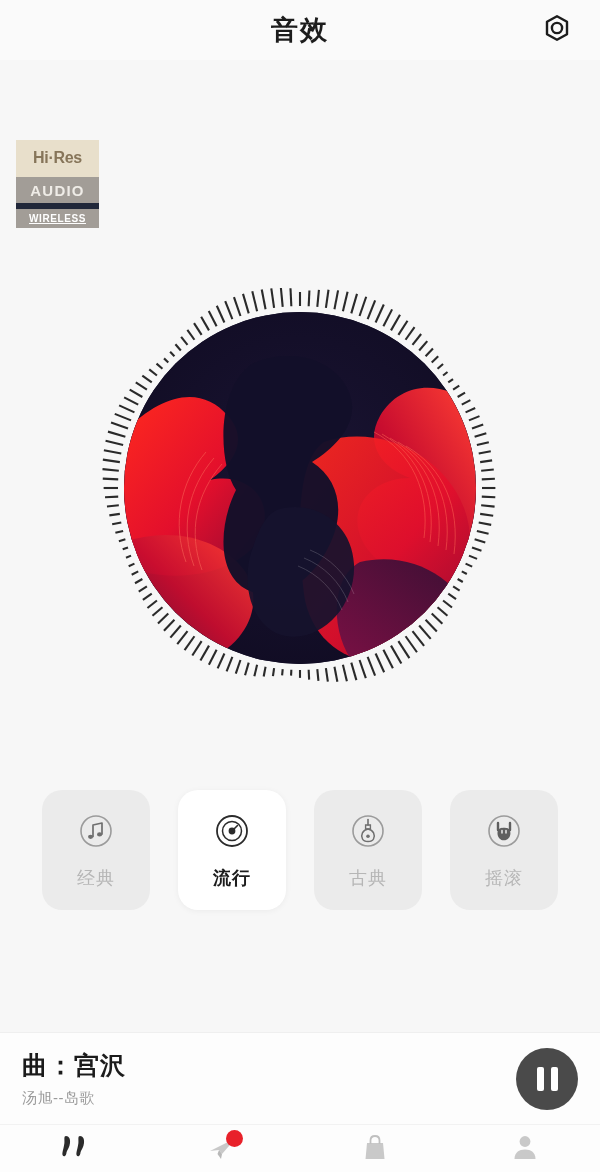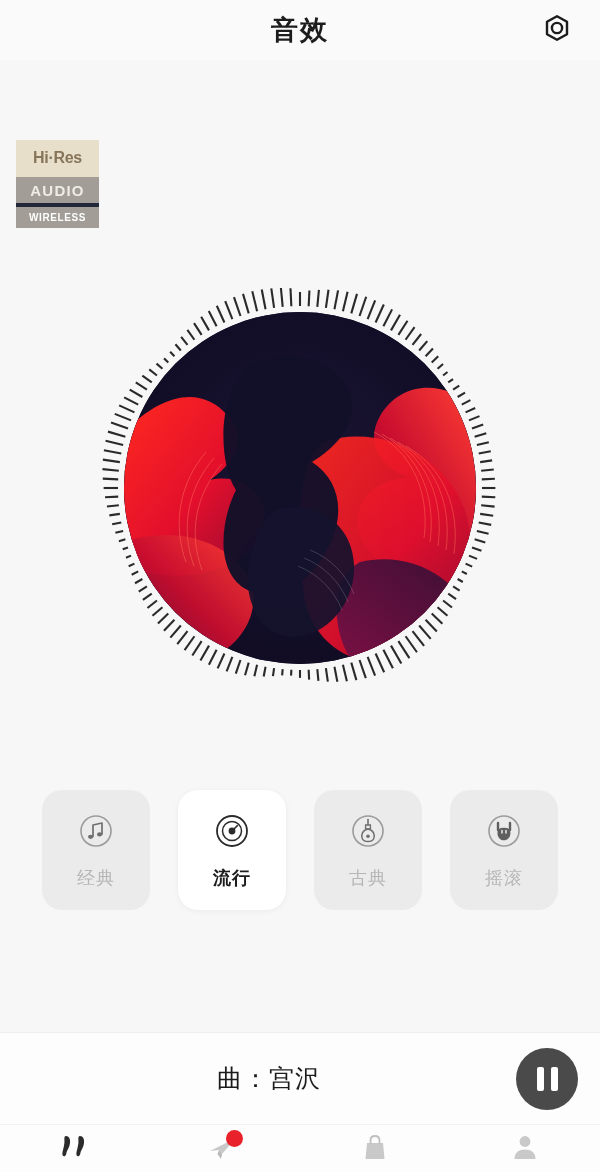--- a/index.html
+++ b/index.html
@@ -42,21 +42,22 @@
   }
   .hires-mid {
     flex:0 0 30%; background:#9b968f;
     display:flex; align-items:center; justify-content:center;
     color:#efece6; font-size:15px; font-weight:bold; letter-spacing:1.2px;
   }
   .hires-bot {
     flex:1 1 auto; background:#9b968f;
     display:flex; align-items:center; justify-content:center;
     color:#ffffff; font-size:10px; font-weight:bold; letter-spacing:.6px;
-    border-top:4px solid #0f172a;
+    border-top:6px solid #0f172a;
+    text-decoration:underline;
   }
 
   
   .disc-wrap {
     position:absolute; left:50%; top:228px; transform:translateX(-50%);
     width:440px; height:400px;
   }
   .visualizer { position:absolute; inset:0; }
   .album-disc {
     position:absolute; left:50%; top:50%; transform:translate(-50%,-50%);
@@ -90,21 +91,21 @@
   .dot.active { background:#2b2b2b; width:10px; height:10px; }
 
   
   .player {
     flex:0 0 92px; background:#fdfdfd;
     border-top:1px solid #efefef;
     display:flex; align-items:center; padding:0 22px;
     position:relative;
   }
   .track-info { display:flex; flex-direction:column; gap:7px; flex:1 1 auto; }
-  .track-title { font-size:25px; font-weight:normal; color:#1b1b1b; letter-spacing:1px;text-align:center; }
+  .track-title { font-size:25px; font-weight:bold; color:#1b1b1b; letter-spacing:1px; }
   .track-sub { font-size:15px; color:#9a9a9a; letter-spacing:.5px; }
   .play-btn {
     width:62px; height:62px; border-radius:50%; background:#4a4a4a;
     display:flex; align-items:center; justify-content:center; gap:7px;
     flex:0 0 62px;
   }
   .pause-bar { width:7px; height:24px; background:#ffffff; border-radius:2px; }
 
   
   .bottom-nav {
@@ -402,20 +403,21 @@
       <span class="dot"></span>
       <span class="dot active"></span>
       <span class="dot"></span>
     </div>
 
   </div>
 
   <div class="player">
     <div class="track-info">
       <div class="track-title">曲：宫沢</div>
+      <div class="track-sub">汤旭--岛歌</div>
     </div>
     <div class="play-btn">
       <span class="pause-bar"></span>
       <span class="pause-bar"></span>
     </div>
   </div>
 
   <div class="bottom-nav">
 
     <div class="nav-item">

